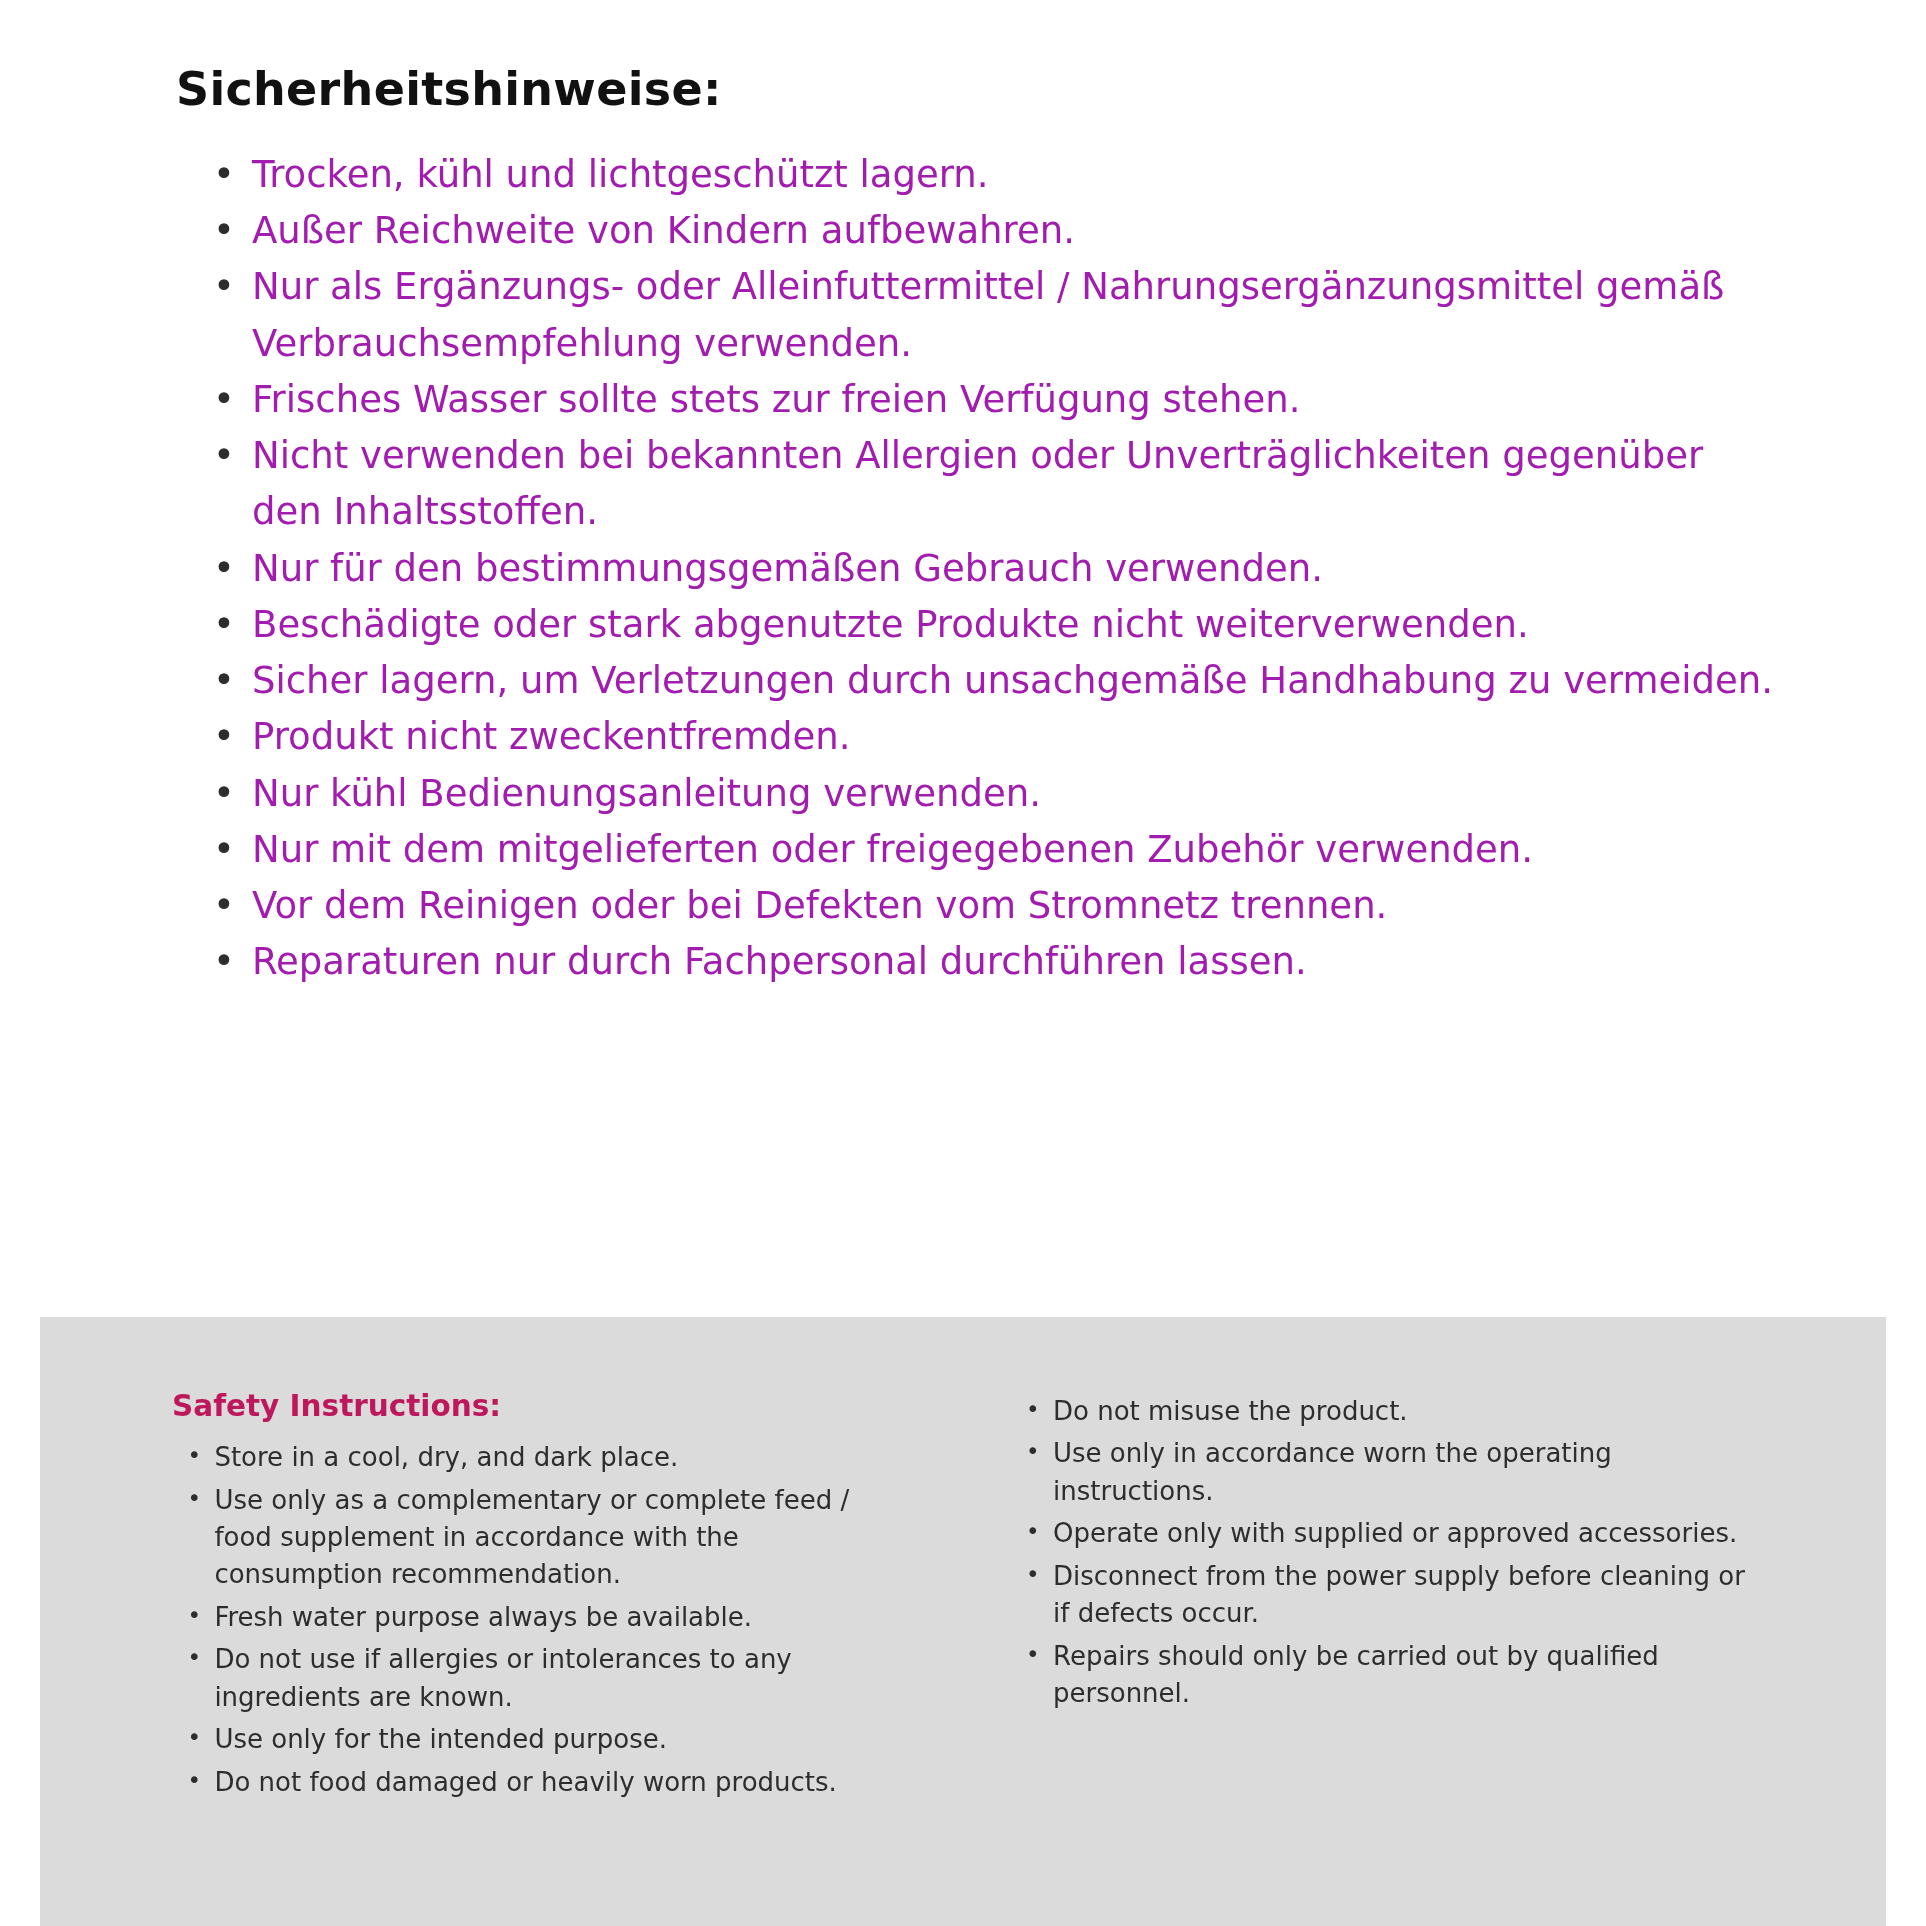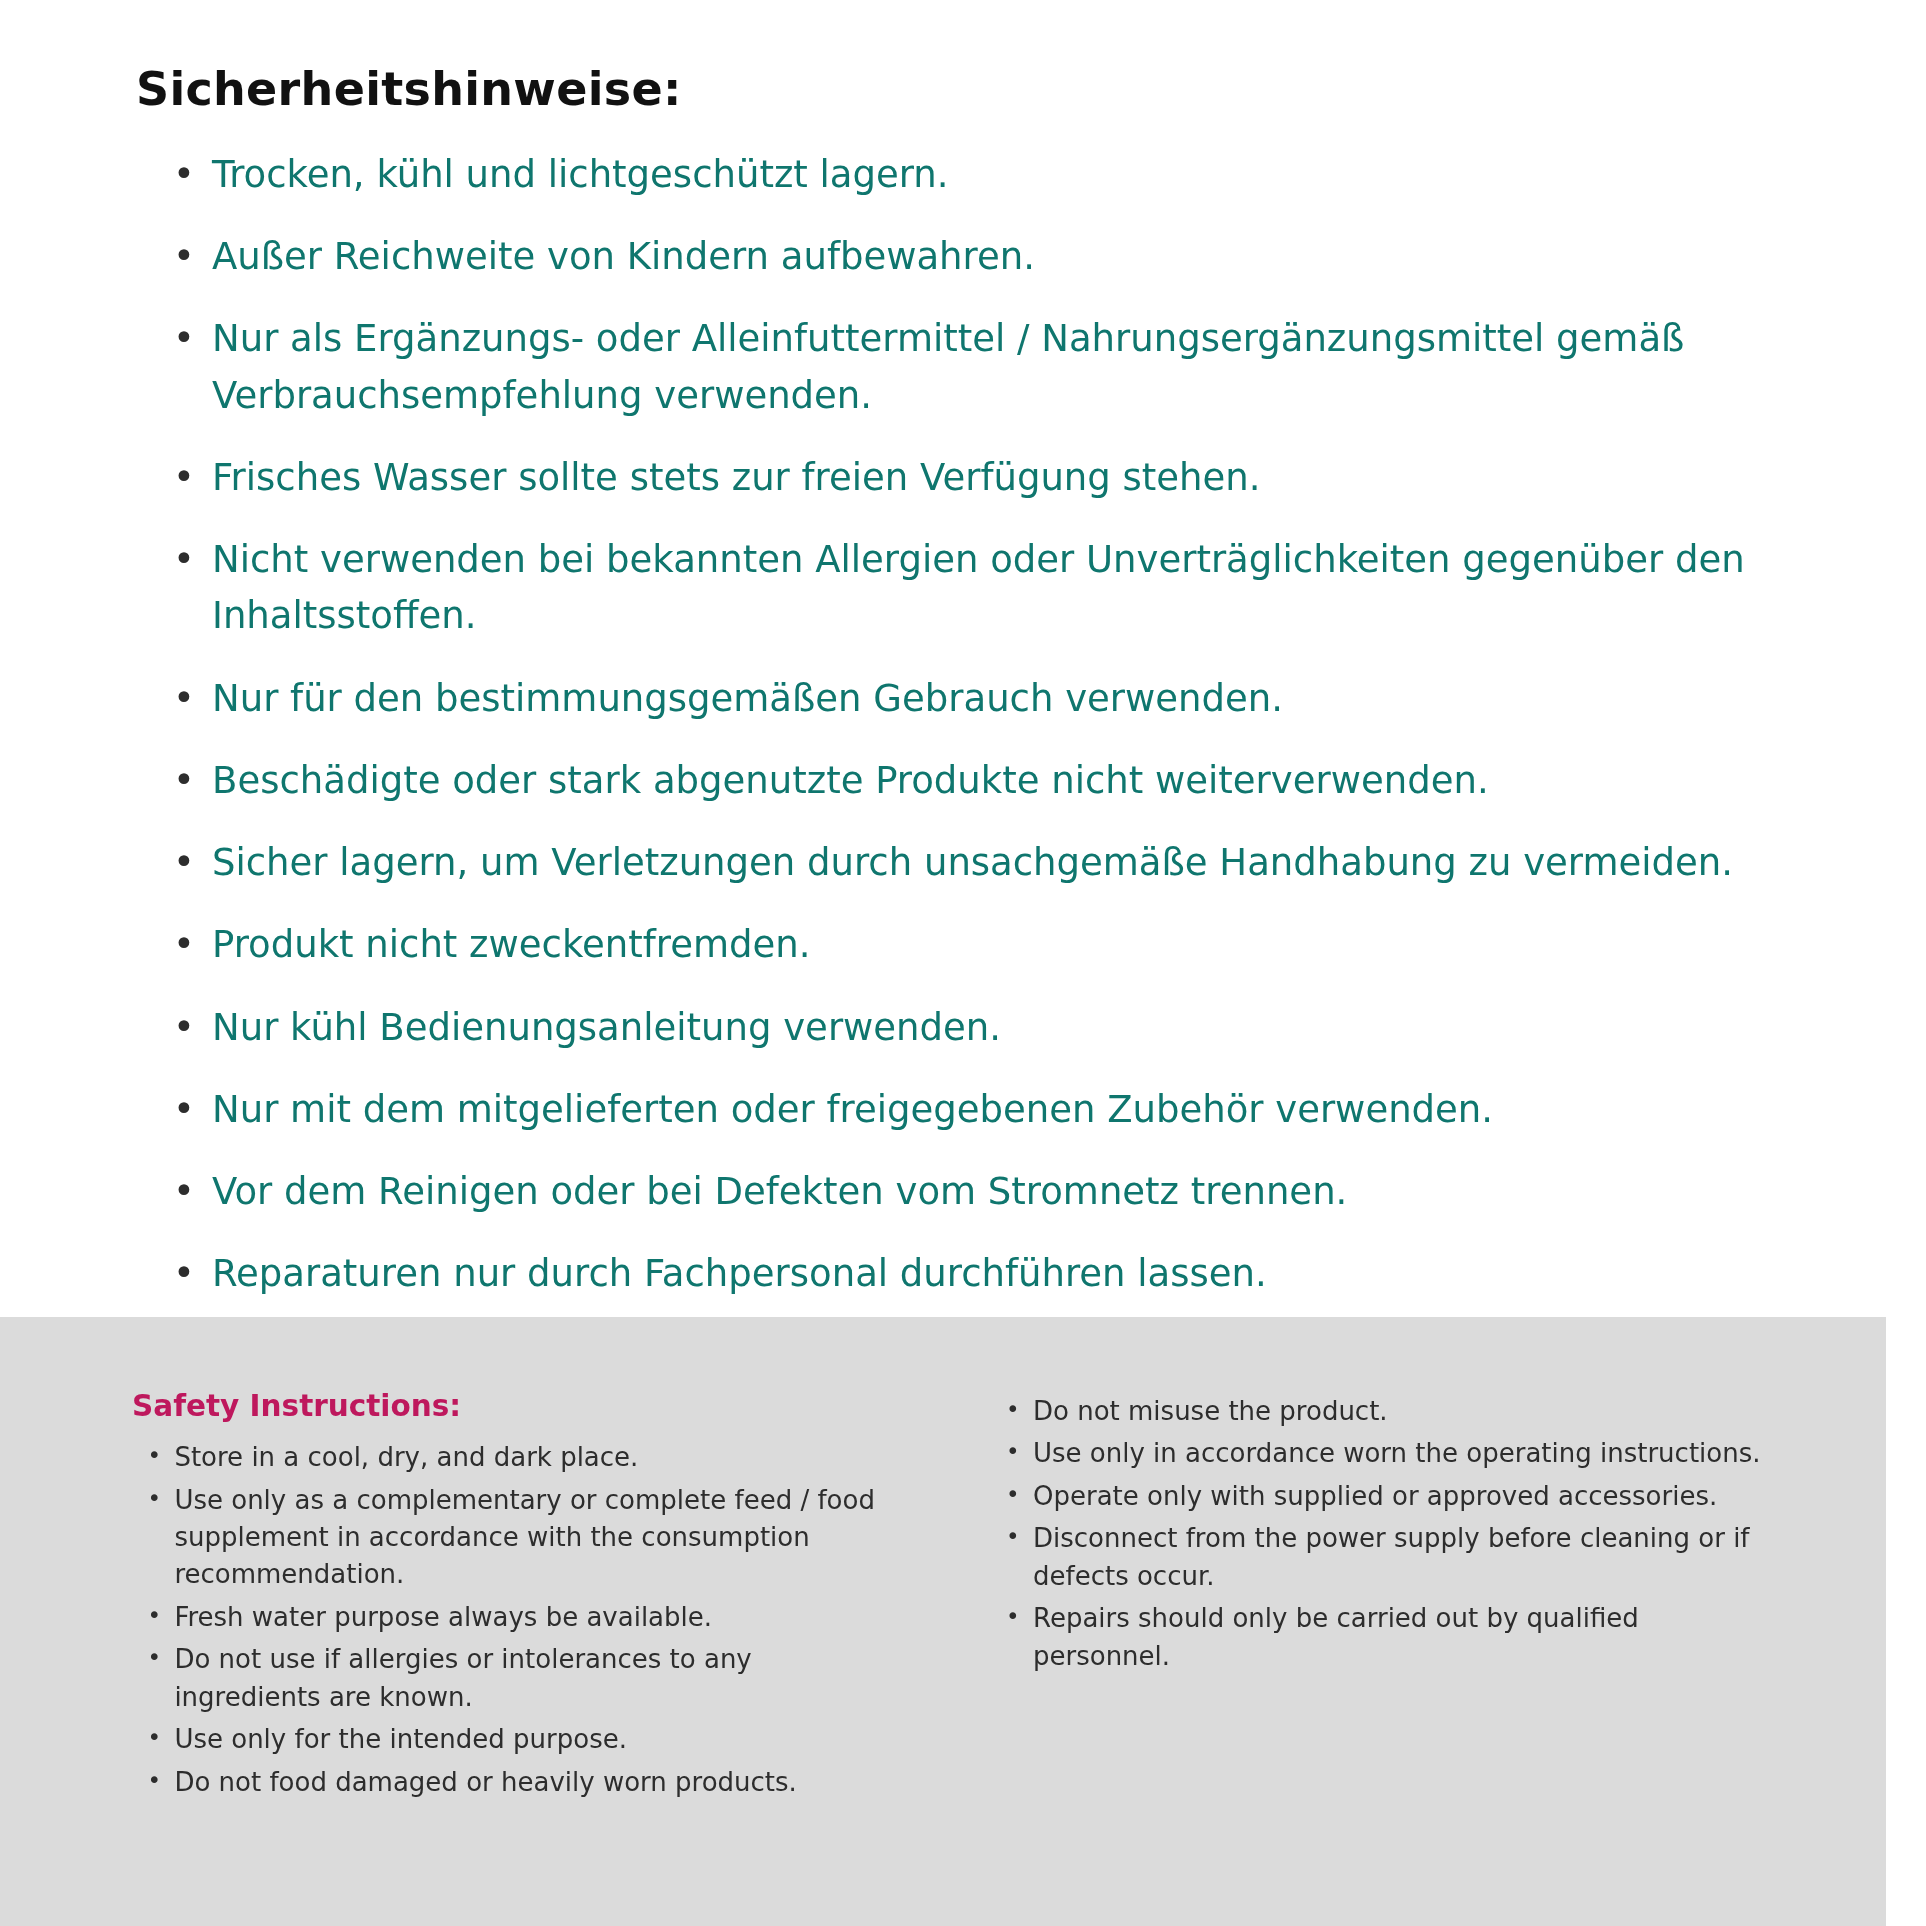--- a/index.html
+++ b/index.html
@@ -8,20 +8,21 @@
     font-family: "DejaVu Sans", "Liberation Sans", sans-serif;
     background: #ffffff;
     color: #2b2b2b;
     overflow: hidden;
   }
   .page {
     width: 1886px;
     height: 1926px;
     display: flex;
     flex-direction: column;
+    padding-left: 40px;
   }
 
   
   .section-de {
     background: #ffffff;
     height: 1317px;
     padding: 62px 109px 0 136px;
   }
   .de-title {
     font-size: 46px;
@@ -31,23 +32,22 @@
     margin-bottom: 31px;
   }
   .de-list {
     list-style: none;
     margin-left: 37px;
   }
   .de-list li {
     position: relative;
     font-size: 37px;
     line-height: 1.52;
-    color: #0f766e;
+    color: #a21caf;
     padding-left: 39px;
-    margin-top: 26px;
   }
   .de-list li::before {
     content: "\2022";
     position: absolute;
     left: 0;
     top: 0;
     color: #2d2d2d;
   }
 
   

